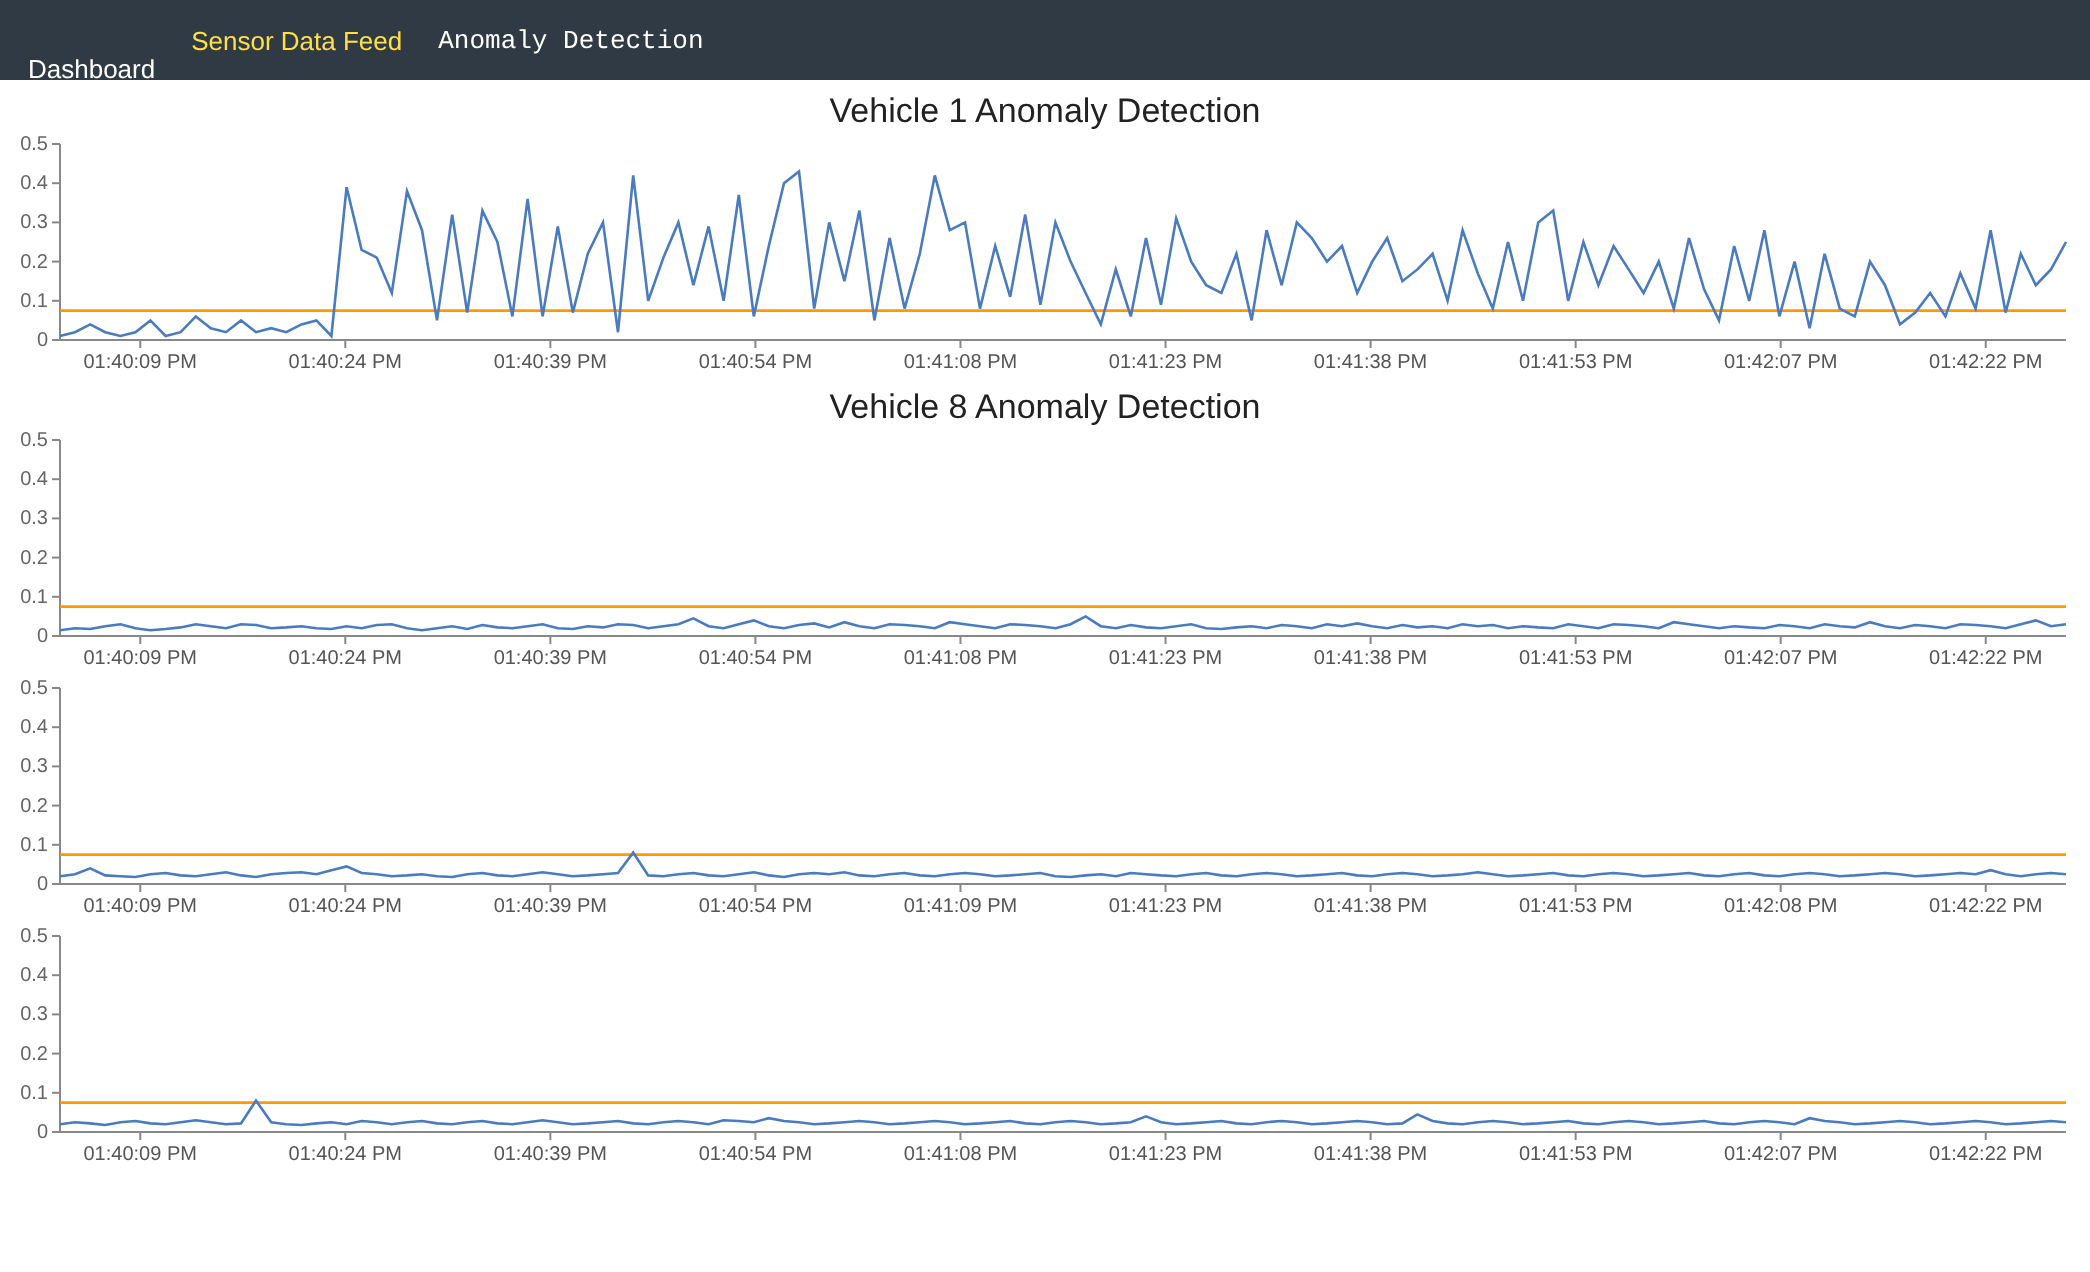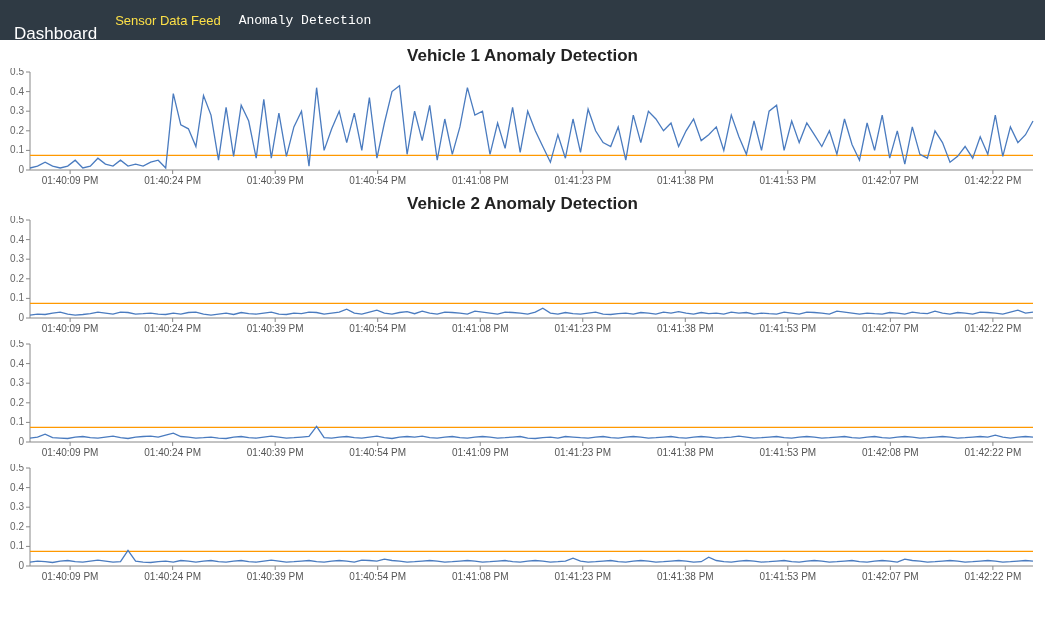--- a/index.html
+++ b/index.html
@@ -1,23 +1,23 @@
 <!DOCTYPE html>
 <html><head>
 <meta charset="utf-8">
 <style>
   * { box-sizing: border-box; margin: 0; padding: 0; }
   body { font-family: "Segoe UI", Arial, sans-serif; background: #fff; color: #333; width: 1045px; }
   .navbar { background: #2f3a44; height: 40px; display: flex; align-items: center; padding: 0 14px; gap: 18px; }
-  .nav-title { color: #fff; font-size: 17px; font-weight: 400; margin-top: 28px; }
+  .nav-title { color: #fff; font-size: 13px; font-weight: 400; margin-top: 28px; }
   .nav-link { color: #fde047; font-size: 13px; cursor: pointer; }
   .nav-link.active { color: #fff; font-family: Liberation Mono, monospace; }
   .charts { padding: 0 0 8px 0; }
   .chart-block { padding-top: 4px; }
-  .chart-title { text-align: center; font-size: 17px; font-weight: 700; color: #222; margin: 2px 0 2px 0; }
+  .chart-title { text-align: center; font-size: 17px; font-weight: 400; color: #222; margin: 2px 0 2px 0; }
   svg { display: block; margin: 0 auto; }
   .axis-tick { font-size: 10px; fill: #666; }
   .x-tick-label { font-size: 10px; fill: #555; }
   .y-axis-line, .x-axis-line { stroke: #888; stroke-width: 1; }
   .tick-mark { stroke: #888; stroke-width: 1; }
   .series-line { fill: none; stroke: #4a7bbf; stroke-width: 1.3; }
   .threshold-line { fill: none; stroke: #ff9900; stroke-width: 1.3; }
 </style>
 </head>
 <body>
@@ -64,21 +64,21 @@
         <text class="x-tick-label" x="890.3511111111111" y="116" text-anchor="middle">01:42:07 PM</text>
         <line class="tick-mark" x1="992.88" y1="102" x2="992.88" y2="106"></line>
         <text class="x-tick-label" x="992.88" y="116" text-anchor="middle">01:42:22 PM</text>
         <line class="y-axis-line" x1="30" y1="4" x2="30" y2="102"></line>
         <line class="x-axis-line" x1="30" y1="102" x2="1033" y2="102"></line>
         <line class="threshold-line" x1="30" y1="87.3" x2="1033" y2="87.3"></line>
         <path class="series-line" d="M30.0 100.0 L37.5 98.1 L45.1 94.2 L52.6 98.1 L60.2 100.0 L67.7 98.1 L75.2 92.2 L82.8 100.0 L90.3 98.1 L97.9 90.2 L105.4 96.1 L113.0 98.1 L120.5 92.2 L128.0 98.1 L135.6 96.1 L143.1 98.1 L150.7 94.2 L158.2 92.2 L165.7 100.0 L173.3 25.6 L180.8 56.9 L188.4 60.8 L195.9 78.5 L203.5 27.5 L211.0 47.1 L218.5 92.2 L226.1 39.3 L233.6 88.3 L241.2 37.3 L248.7 53.0 L256.2 90.2 L263.8 31.4 L271.3 90.2 L278.9 45.2 L286.4 88.3 L293.9 58.9 L301.5 43.2 L309.0 98.1 L316.6 19.7 L324.1 82.4 L331.7 60.8 L339.2 43.2 L346.7 74.6 L354.3 45.2 L361.8 82.4 L369.4 29.5 L376.9 90.2 L384.4 55.0 L392.0 23.6 L399.5 17.7 L407.1 86.3 L414.6 43.2 L422.2 72.6 L429.7 37.3 L437.2 92.2 L444.8 51.0 L452.3 86.3 L459.9 58.9 L467.4 19.7 L474.9 47.1 L482.5 43.2 L490.0 86.3 L497.6 55.0 L505.1 80.4 L512.6 39.3 L520.2 84.4 L527.7 43.2 L535.3 62.8 L542.8 78.5 L550.4 94.2 L557.9 66.7 L565.4 90.2 L573.0 51.0 L580.5 84.4 L588.1 41.2 L595.6 62.8 L603.1 74.6 L610.7 78.5 L618.2 58.9 L625.8 92.2 L633.3 47.1 L640.8 74.6 L648.4 43.2 L655.9 51.0 L663.5 62.8 L671.0 55.0 L678.6 78.5 L686.1 62.8 L693.6 51.0 L701.2 72.6 L708.7 66.7 L716.3 58.9 L723.8 82.4 L731.3 47.1 L738.9 68.7 L746.4 86.3 L754.0 53.0 L761.5 82.4 L769.1 43.2 L776.6 37.3 L784.1 82.4 L791.7 53.0 L799.2 74.6 L806.8 55.0 L814.3 66.7 L821.8 78.5 L829.4 62.8 L836.9 86.3 L844.5 51.0 L852.0 76.5 L859.5 92.2 L867.1 55.0 L874.6 82.4 L882.2 47.1 L889.7 90.2 L897.3 62.8 L904.8 96.1 L912.3 58.9 L919.9 86.3 L927.4 90.2 L935.0 62.8 L942.5 74.6 L950.0 94.2 L957.6 88.3 L965.1 78.5 L972.7 90.2 L980.2 68.7 L987.8 86.3 L995.3 47.1 L1002.8 88.3 L1010.4 58.9 L1017.9 74.6 L1025.5 66.7 L1033.0 53.0 "></path>
       </svg>
     </div>
     <div class="chart-block">
-      <div class="chart-title">Vehicle 2 Anomaly Detection</div>
+      <div class="chart-title">Vehicle 8 Anomaly Detection</div>
       <svg width="1045" height="120">
         <line class="tick-mark" x1="26" y1="102" x2="30" y2="102"></line>
         <text class="axis-tick" x="24" y="105" text-anchor="end">0</text>
         <line class="tick-mark" x1="26" y1="82.4" x2="30" y2="82.4"></line>
         <text class="axis-tick" x="24" y="85.4" text-anchor="end">0.1</text>
         <line class="tick-mark" x1="26" y1="62.8" x2="30" y2="62.8"></line>
         <text class="axis-tick" x="24" y="65.8" text-anchor="end">0.2</text>
         <line class="tick-mark" x1="26" y1="43.2" x2="30" y2="43.2"></line>
         <text class="axis-tick" x="24" y="46.2" text-anchor="end">0.3</text>
         <line class="tick-mark" x1="26" y1="23.599999999999994" x2="30" y2="23.599999999999994"></line>

